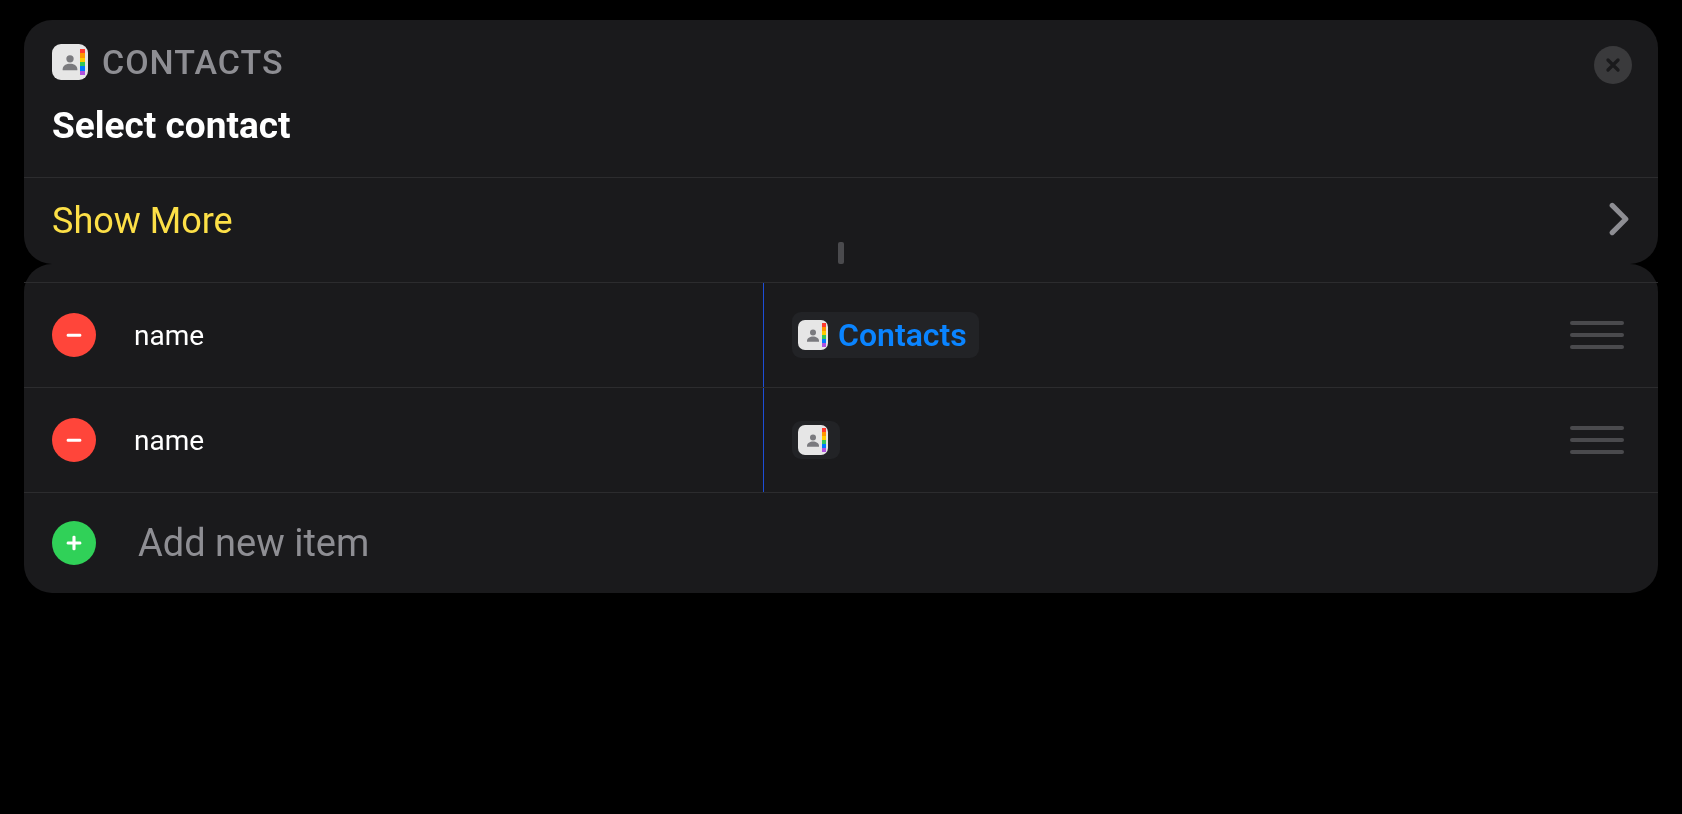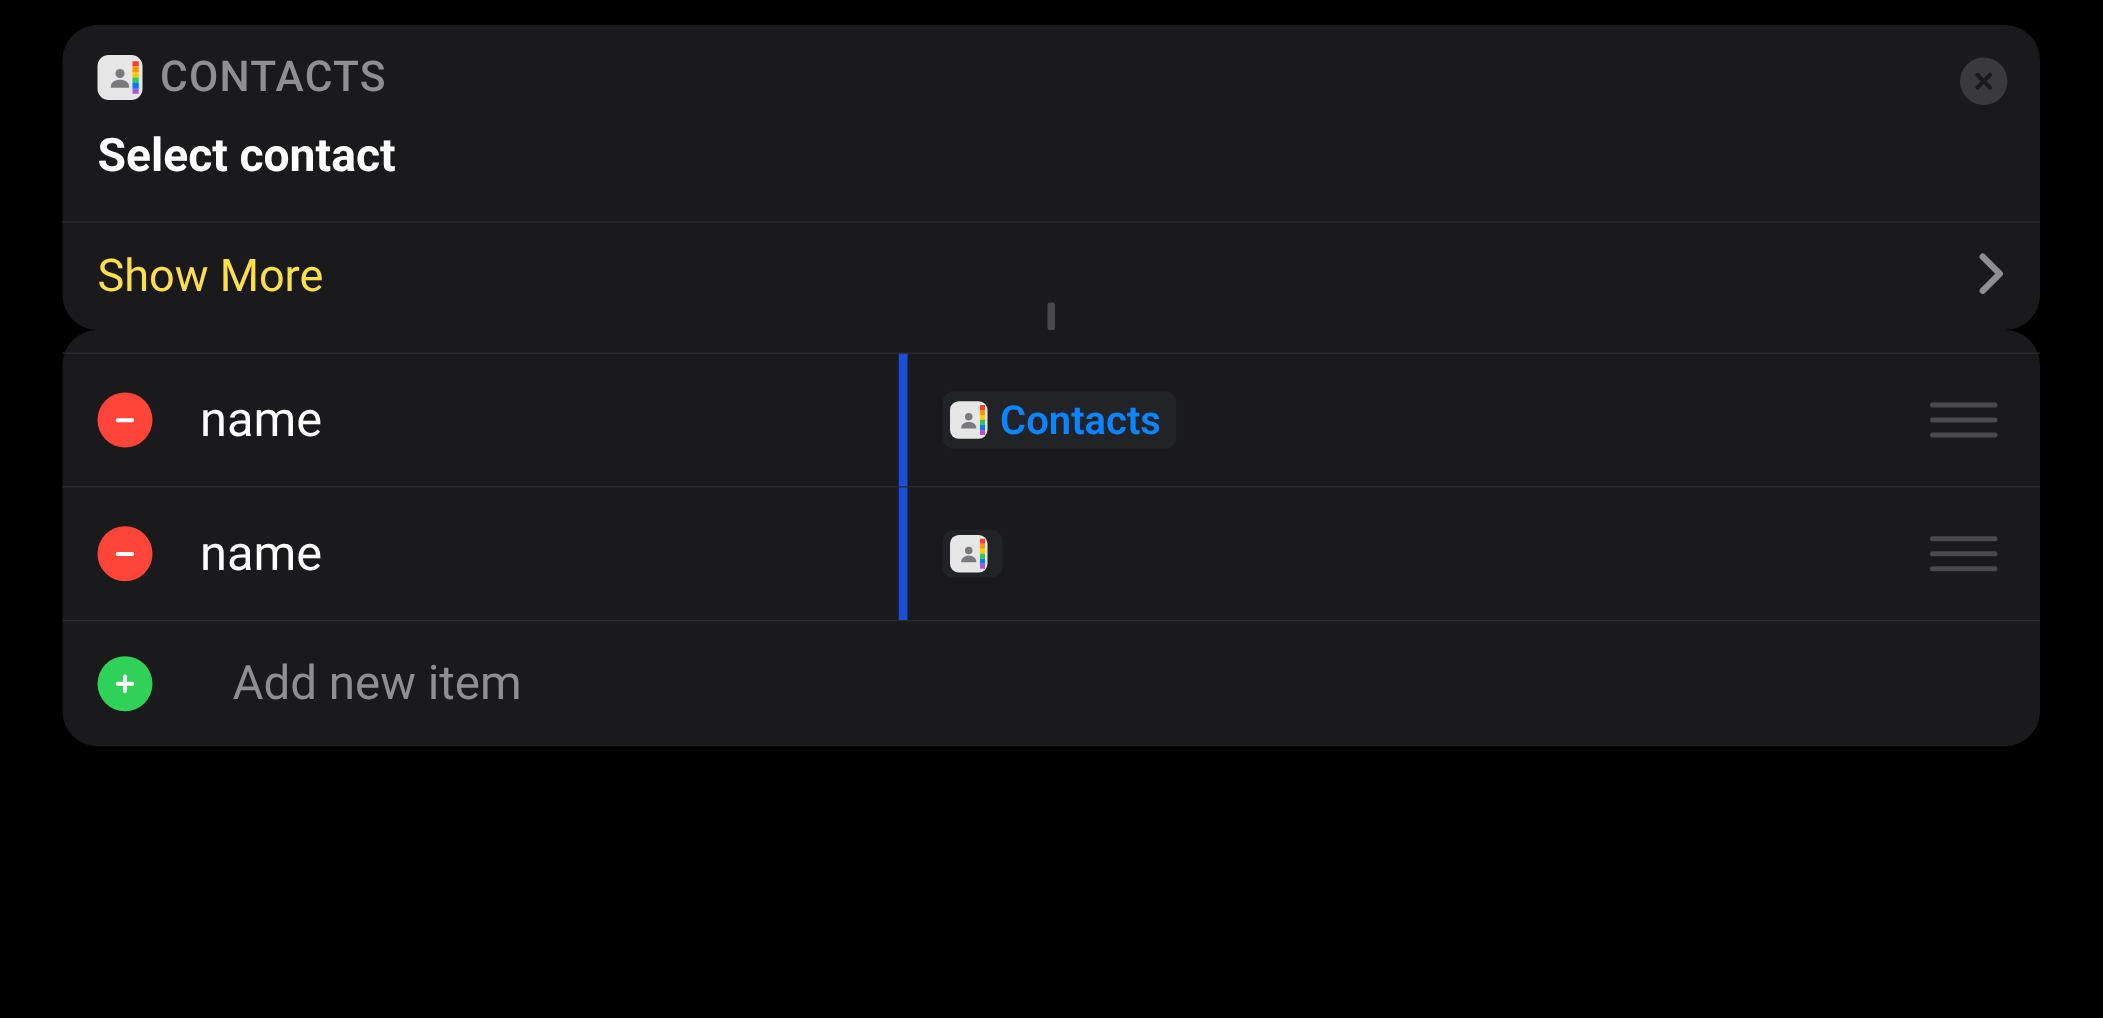--- a/index.html
+++ b/index.html
@@ -8,21 +8,21 @@
     height: 814px;
     background: #000;
     font-family: -apple-system, BlinkMacSystemFont, "Segoe UI", Roboto, Helvetica, Arial, sans-serif;
     color: #fff;
     overflow: hidden;
   }
   .canvas {
     position: relative;
     width: 100%;
     height: 100%;
-    padding: 20px 50px;
+    padding: 20px 24px;
     border-radius: 20px;
   }
   .card {
     background: #1a1a1c;
     border-radius: 28px;
     width: 100%;
     position: relative;
   }
   .card-header {
     display: flex;
@@ -100,27 +100,27 @@
   }
 
   
   .dict-body { padding-top: 18px; }
   .dict-row {
     display: flex;
     align-items: stretch;
     border-top: 1px solid #2c2c2e;
   }
   .key-cell {
-    width: 676px;
+    width: 740px;
     display: flex;
     align-items: center;
     gap: 38px;
     padding: 30px 0 30px 28px;
-    border-right: 7px solid #1d4ed8;
-    font-size: 39px;
+    border-right: 1px solid #1d4ed8;
+    font-size: 28px;
     color: #fff;
   }
   .val-cell {
     flex: 1;
     display: flex;
     align-items: center;
     padding-left: 28px;
   }
   .minus-btn {
     width: 44px; height: 44px;
@@ -181,21 +181,20 @@
   .add-row {
     display: flex;
     align-items: center;
     gap: 42px;
     padding: 28px;
     border-top: 1px solid #2c2c2e;
   }
   .add-label {
     font-size: 38px;
     color: #8e8e93;
-    margin-left: 22px;
   }
 </style>
 </head>
 <body>
 
 <div class="canvas">
 
   <div class="card">
     <div class="card-header">
       <div class="app-badge">

